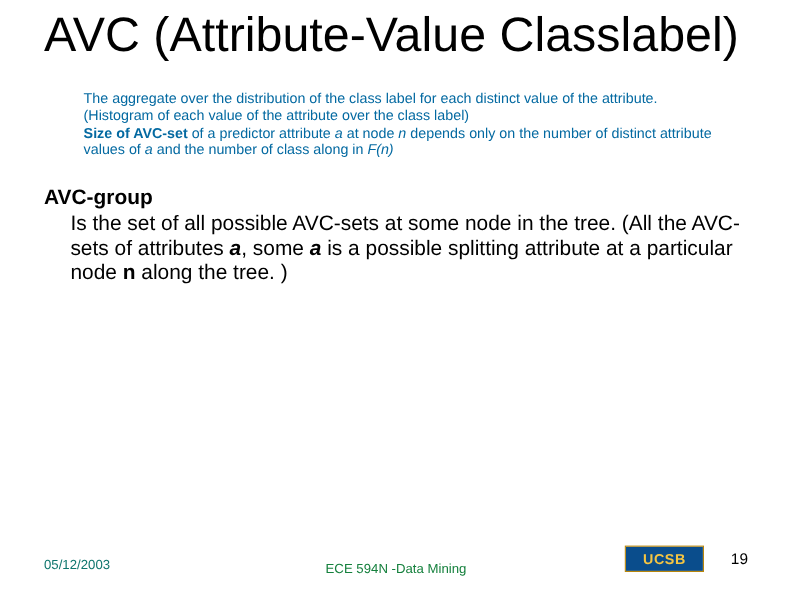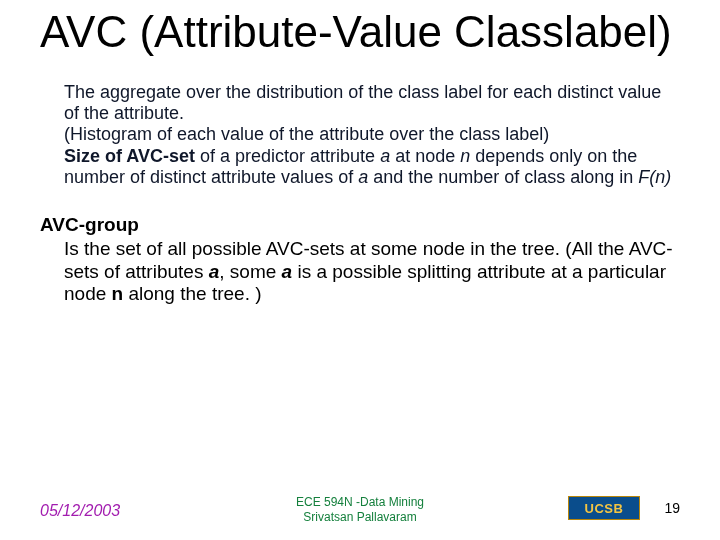--- a/index.html
+++ b/index.html
@@ -26,24 +26,24 @@
       top: 80px;
       left: 40px;
       right: 40px;
     }
     .avcsets-head {
       font-weight: bold;
       font-size: 19px;
       color: #000;
     }
     .para1 {
-      font-size: 18px;
-      color: #0f172a;
+      font-size: 13px;
+      color: #0369a1;
       line-height: 1.18;
-      margin-left: 24px;
+      margin-left: 36px;
       margin-top: 2px;
     }
     .para1 .sizeof { font-weight: bold; }
     .para1 .it { font-style: italic; }
     .para2head {
       font-weight: bold;
       font-size: 19px;
       color: #000;
       margin-top: 26px;
     }
@@ -60,23 +60,22 @@
       position: absolute;
       bottom: 10px;
       left: 0;
       right: 0;
       height: 40px;
     }
     .date {
       position: absolute;
       left: 40px;
       bottom: 10px;
-      font-size: 16px;
-      color: #a21caf;
-      font-style: italic;
+      font-size: 12px;
+      color: #0f766e;
     }
     .center-footer {
       position: absolute;
       left: 50%;
       transform: translateX(-50%);
       bottom: 6px;
       font-size: 12px;
       color: #15803d;
       text-align: center;
       line-height: 1.2;
@@ -126,19 +125,18 @@
   <div class="para2head">AVC-group</div>
   <div class="para2">
     <span>Is the set of all possible AVC-sets at some node in the tree. (All the AVC-sets of attributes </span><span class="bit">a</span><span>, some </span><span class="bit">a</span><span> is a possible splitting attribute at a particular node </span><span class="b">n</span><span> along the tree. )</span>
   </div>
 </div>
 
 <div class="footer">
   <div class="date">05/12/2003</div>
   <div class="center-footer">
     <span>ECE 594N -Data Mining</span><br>
-    <span>Srivatsan Pallavaram</span>
   </div>
   <div class="logo">
     <span class="logo-text">UCSB</span>
   </div>
   <div class="pagenum">19</div>
 </div>
 
 </body></html>

